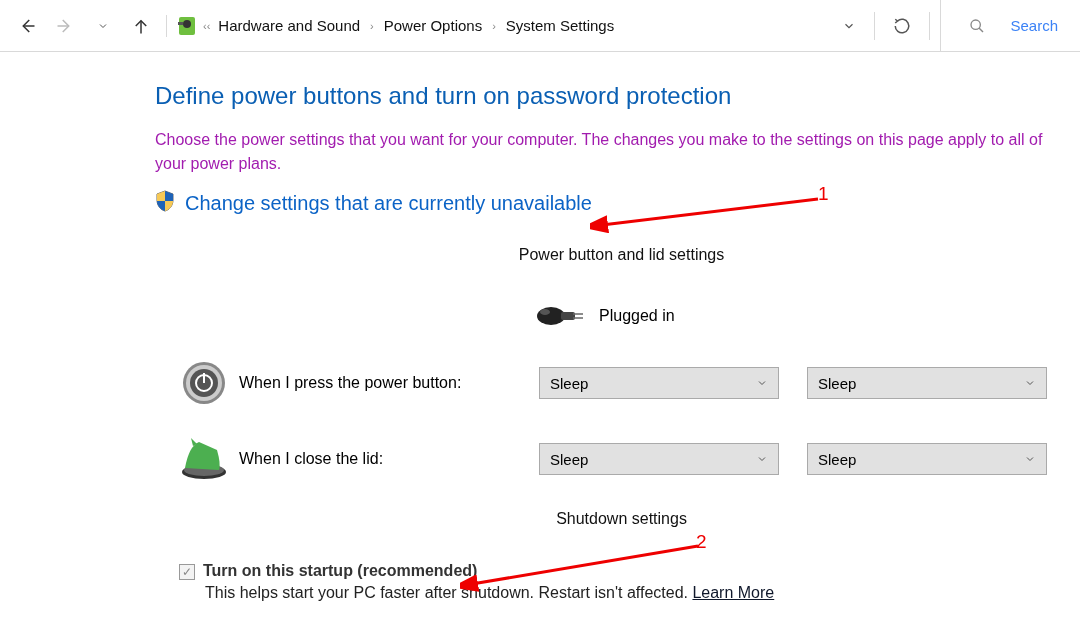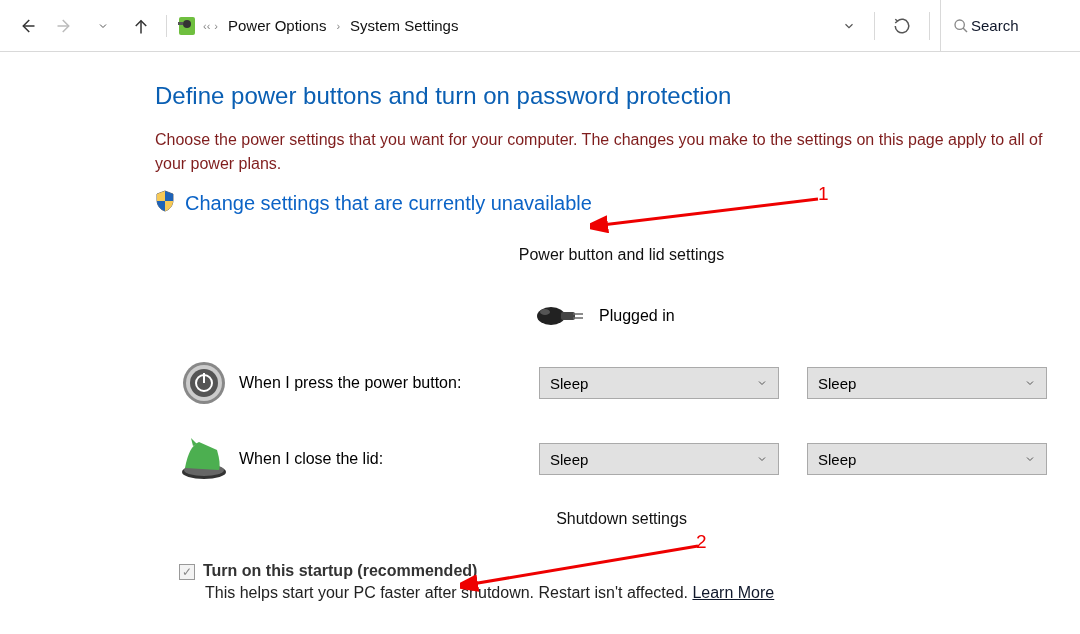--- a/index.html
+++ b/index.html
@@ -8,27 +8,27 @@
     
     .toolbar { height: 52px; border-bottom: 1px solid #d9d9d9; display: flex; align-items: center; padding: 0 10px; gap: 4px; }
     .nav-btn { width: 34px; height: 34px; display: flex; align-items: center; justify-content: center; color: #555; cursor: default; }
     .nav-btn.disabled { color: #bbb; }
     .sep { width: 1px; height: 22px; background: #d9d9d9; margin: 0 4px; }
     .breadcrumb { display: flex; align-items: center; flex: 1; gap: 6px; font-size: 15px; color: #111; }
     .crumb { padding: 2px 4px; }
     .chev { color: #888; font-size: 11px; }
     .dropdown-chev { width: 30px; display:flex; align-items:center; justify-content:center; color:#555;}
     .refresh-btn, .search-box-wrap { display: flex; align-items: center; }
-    .search-box-wrap { border-left: 1px solid #d9d9d9; height: 100%; padding: 0 12px; gap: 2px; color: #0f172a; font-size: 15px; width: 130px; }
+    .search-box-wrap { border-left: 1px solid #d9d9d9; height: 100%; padding: 0 12px; gap: 25px; color: #3b82f6; font-size: 15px; width: 130px; justify-content: flex-end; }
     .vsep { width:1px; height:28px; background:#d9d9d9; margin:0 6px;}
     
     
     .content { padding: 30px 0 0 155px; position: relative; }
     h1 { color: #0a5fb3; font-weight: 400; font-size: 24px; margin-bottom: 18px; }
-    .desc { font-size: 16px; color: #7f1d1d; line-height: 1.5; margin-bottom: 14px; max-width: 920px; }
+    .desc { font-size: 16px; color: #a21caf; line-height: 1.5; margin-bottom: 14px; max-width: 920px; }
     .change-link-row { display: flex; align-items: center; gap: 10px; margin-bottom: 30px; }
     .link { color: #0b63c6; font-size: 20px; cursor: pointer; }
     
     
     .section-header { display: flex; align-items: center; gap: 14px; margin: 10px 0 20px 8px; flex-direction: column; }
     .section-header span { font-size: 16px; color: #111; white-space: nowrap; }
     .section-header .line { flex: 1; height: 1px; background: #ccc; }
     
     
     .col-headers { display: flex; margin-left: 380px; gap: 150px; align-items: center; margin-bottom: 24px; }
@@ -84,20 +84,21 @@
   <div class="sep"></div>
   <div style="display:flex;align-items:center;">
     <svg width="24" height="24" viewBox="0 0 24 24">
         <rect x="4" y="3" width="16" height="18" rx="2" fill="#6fbf3f"></rect>
         <circle cx="12" cy="10" r="4" fill="#333"></circle>
         <rect x="3" y="8" width="5" height="3" fill="#555"></rect>
       </svg>
   </div>
   <span class="chev">‹‹</span>
   <div class="breadcrumb">
+    <span class="crumb">Hardware and Sound</span>
     <span class="chev">›</span>
     <span class="crumb">Power Options</span>
     <span class="chev">›</span>
     <span class="crumb">System Settings</span>
   </div>
   <div class="dropdown-chev">
     <svg width="14" height="14" viewBox="0 0 24 24" fill="none" stroke="#555" stroke-width="2">
         <polyline points="6 9 12 15 18 9"></polyline>
       </svg>
   </div>

